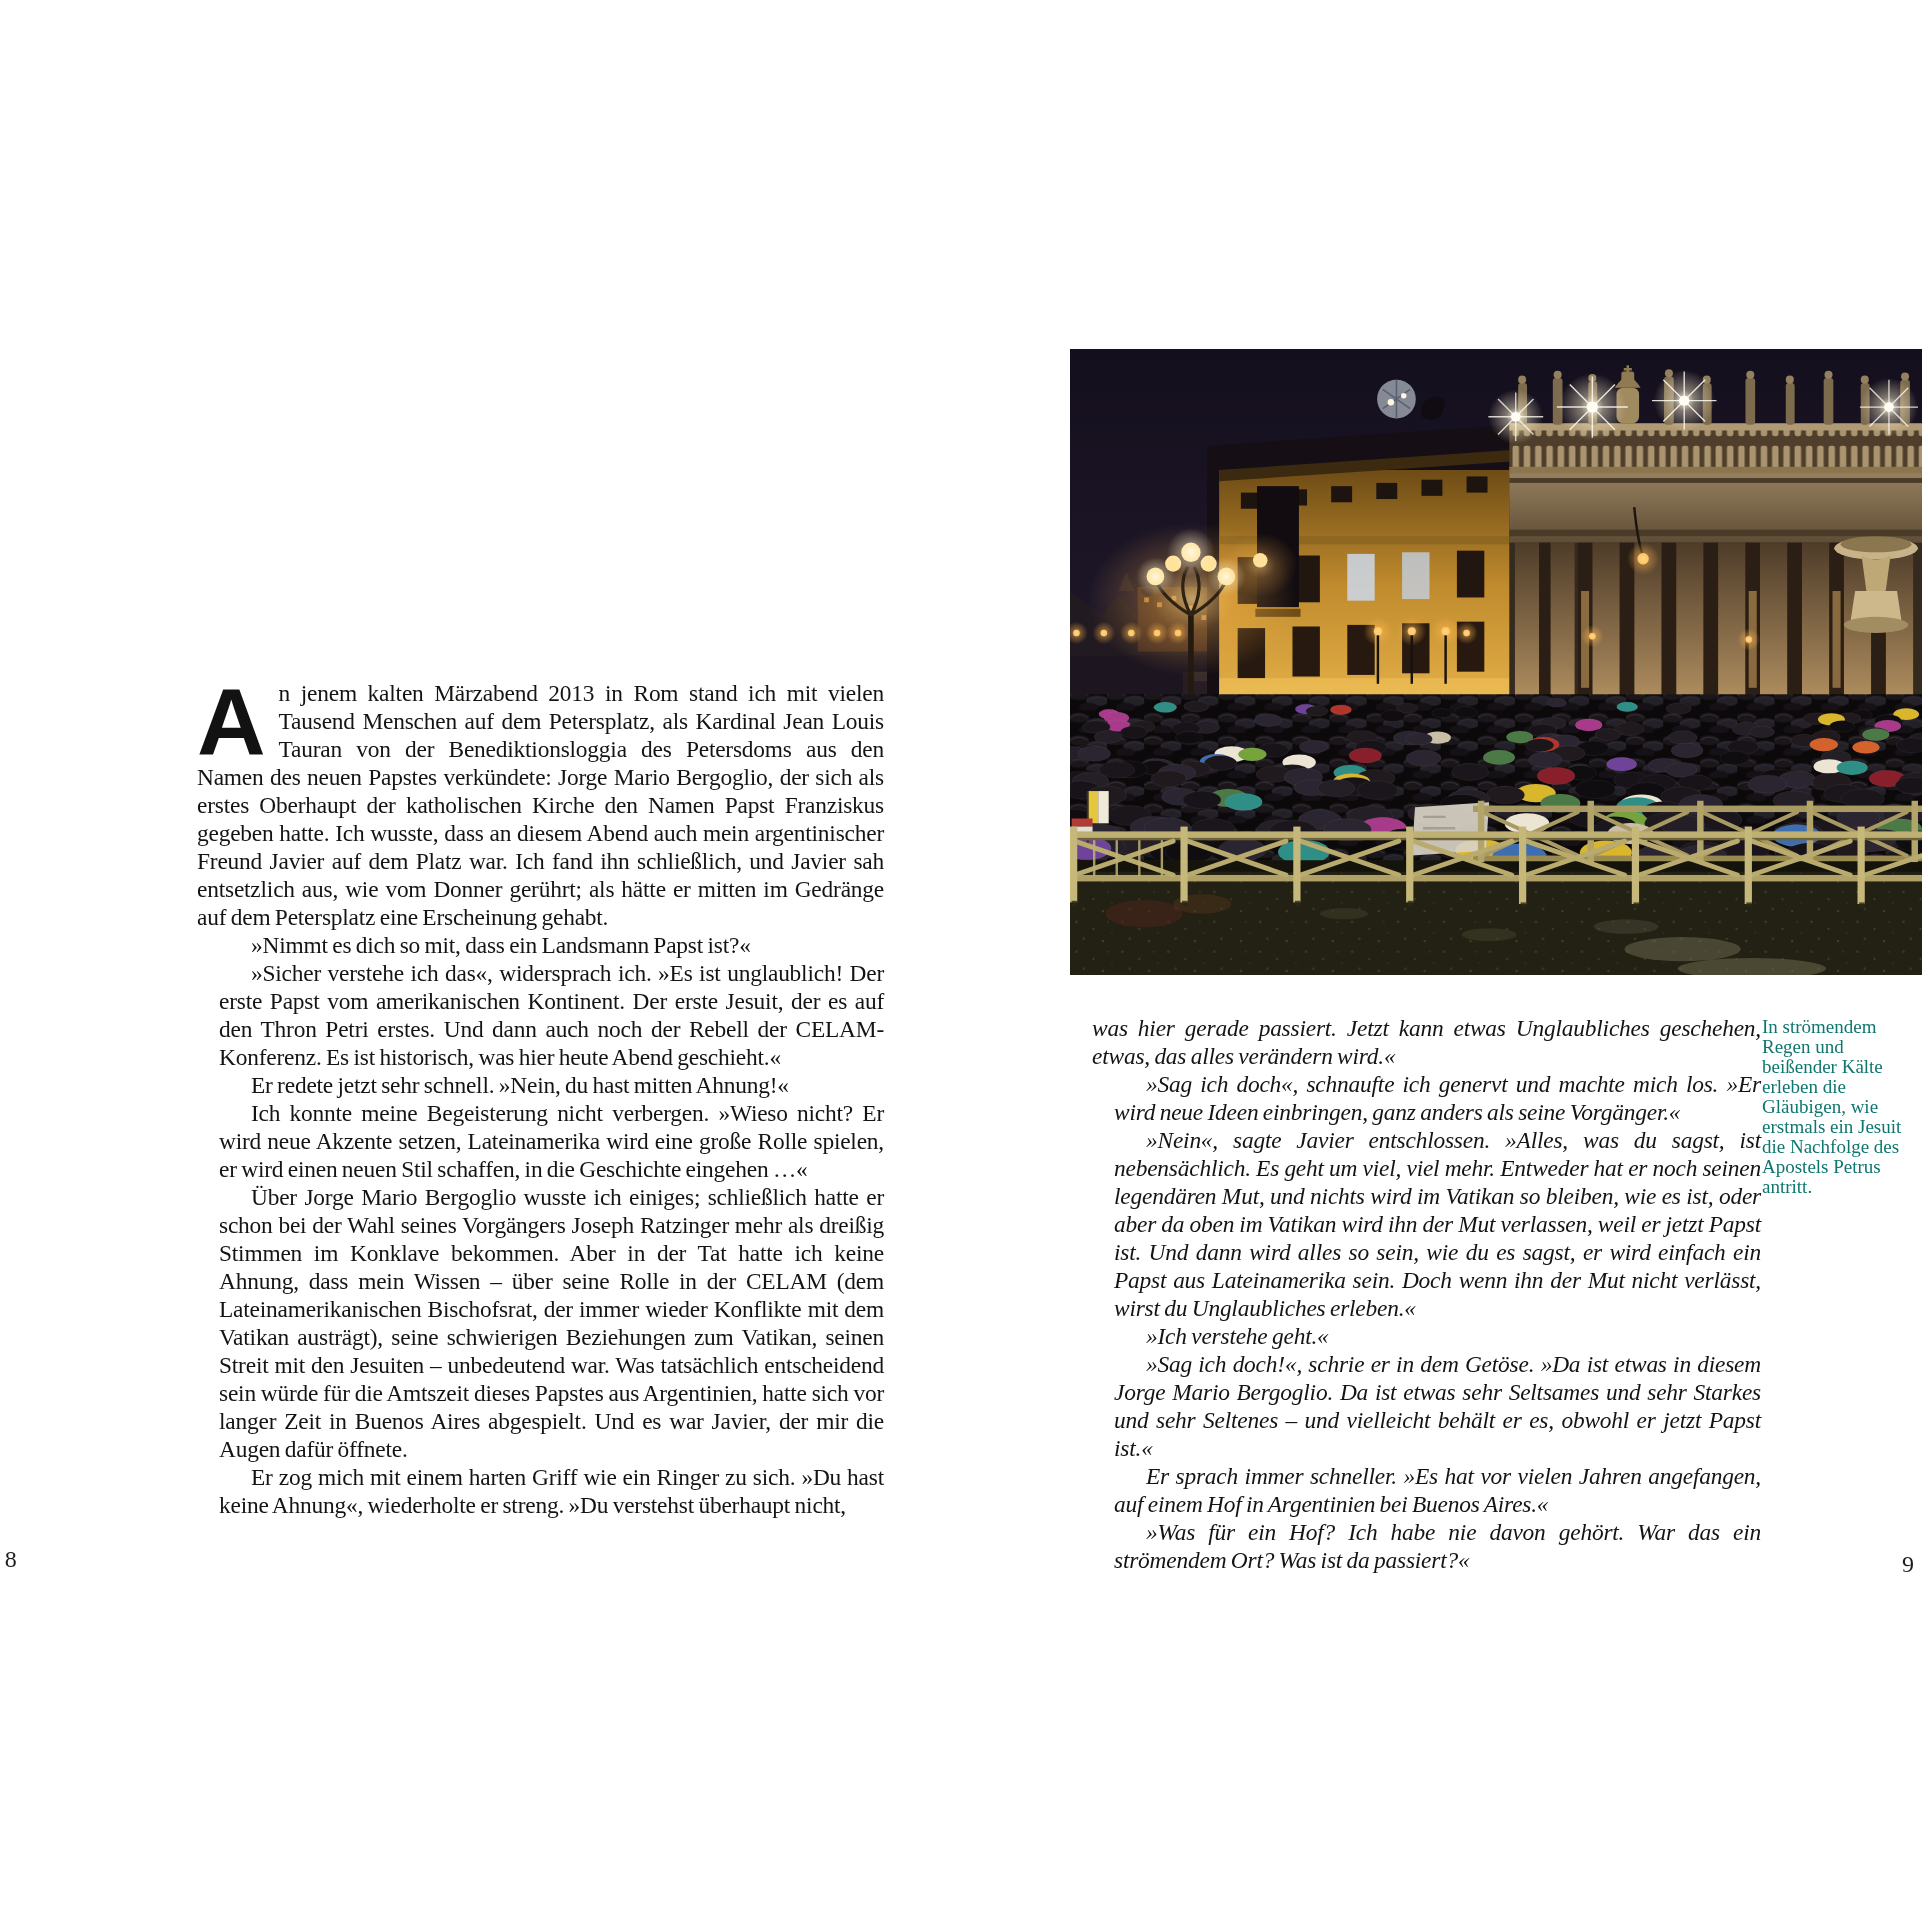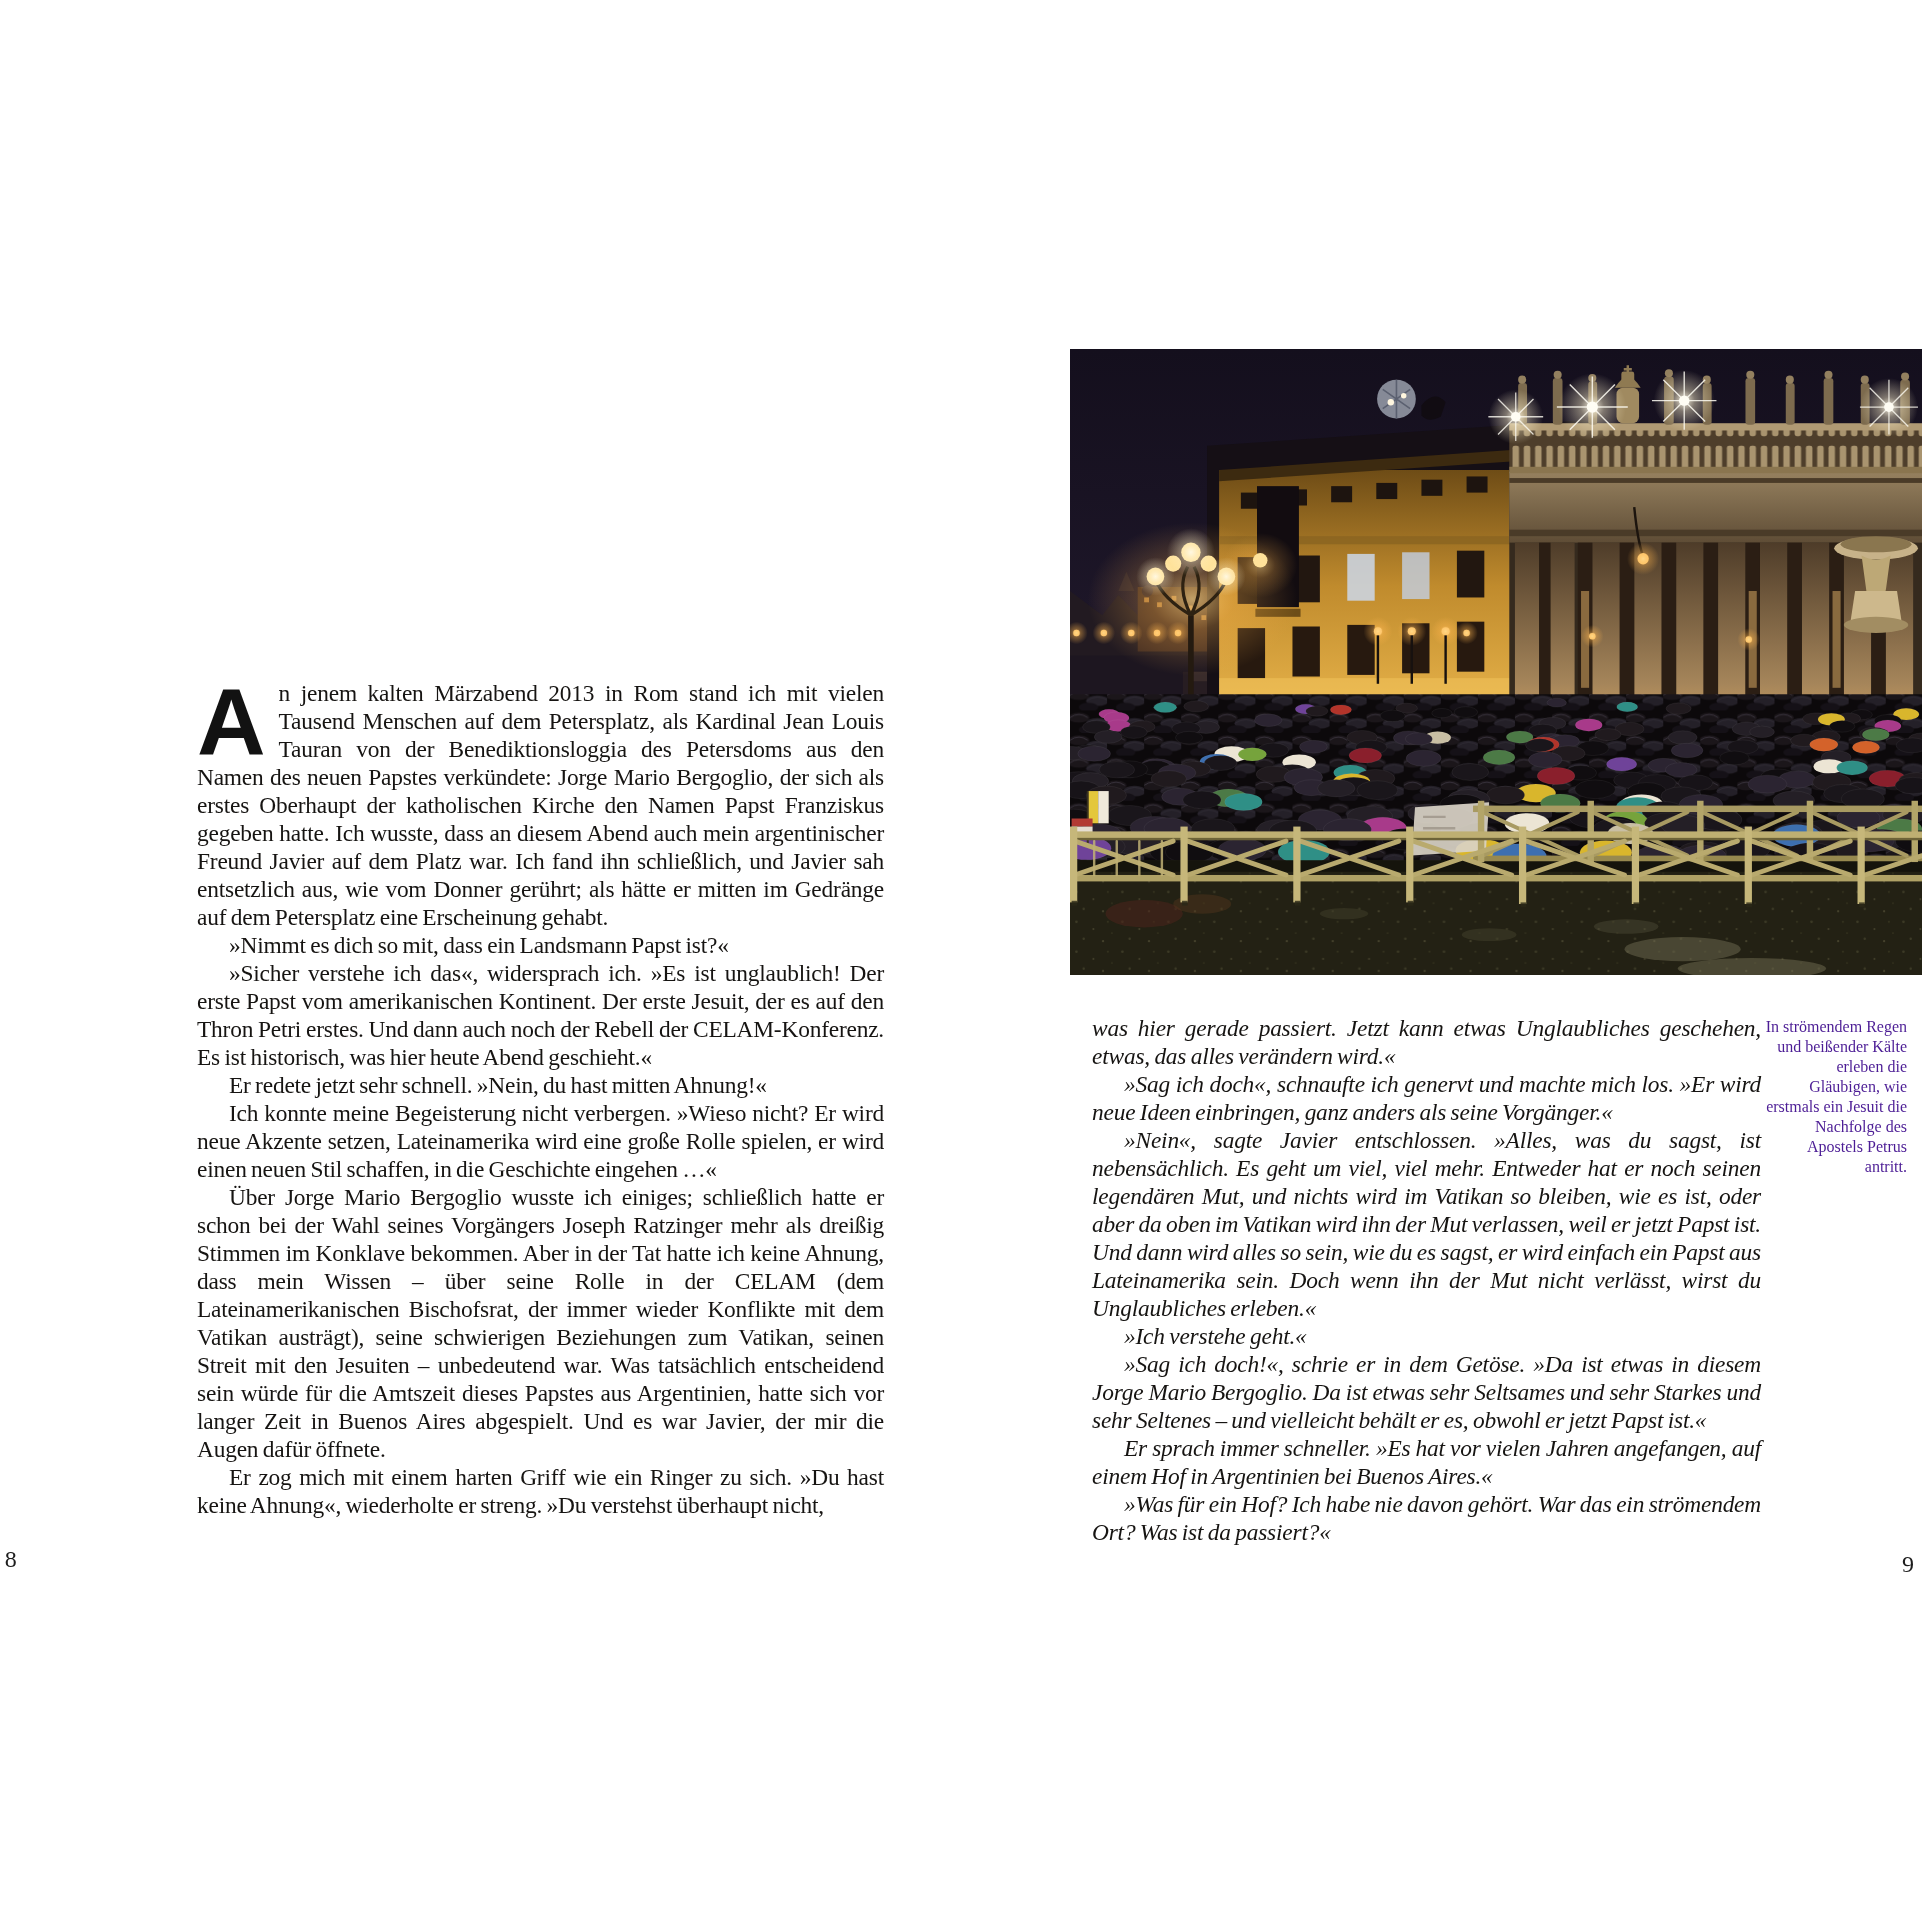--- a/index.html
+++ b/index.html
@@ -8,29 +8,29 @@
     font-family:"Liberation Serif", serif; color:#161412; overflow:hidden;
   }
   .spread { position:absolute; inset:0; }
   .textcol {
     position:absolute; text-align:justify; font-size:23.4px; line-height:28px;
     letter-spacing:-0.2px; word-spacing:-1.2px; hyphens:auto;
   }
   #left-col  { left:197px;  top:679px;  width:687px; }
   #right-col { left:1092px; top:1014px; width:669px;font-style:italic; }
   .textcol p { margin:0; }
-  p.indent { text-indent:32px; }
+  p.indent { text-indent:32px;margin-left:22px; }
   .dropcap {
     float:left; font-family:"Liberation Sans", sans-serif; font-weight:bold;
     font-size:95px; line-height:82px; height:82px; padding:1.6px 13px 0 0;
     letter-spacing:0; color:#121212;
   }
   .margin-note {
     position:absolute; left:1762px; top:1017px; width:145px;
-    font-size:16px; line-height:20px; color:#4c1d95; text-align:right;
+    font-size:19px; line-height:20px; color:#0f766e; text-align:left;
   }
   .pagenum { position:absolute; font-size:24px; color:#1d1d1d; }
   #pn-left  { left:4.8px;    top:1546px; }
   #pn-right { left:1902px; top:1551px; }
   .photo { position:absolute; left:1070px; top:349px; width:852px; height:626px; }
   .photo svg { display:block; width:100%; height:100%; }
 </style>
 </head>
 <body>
 

